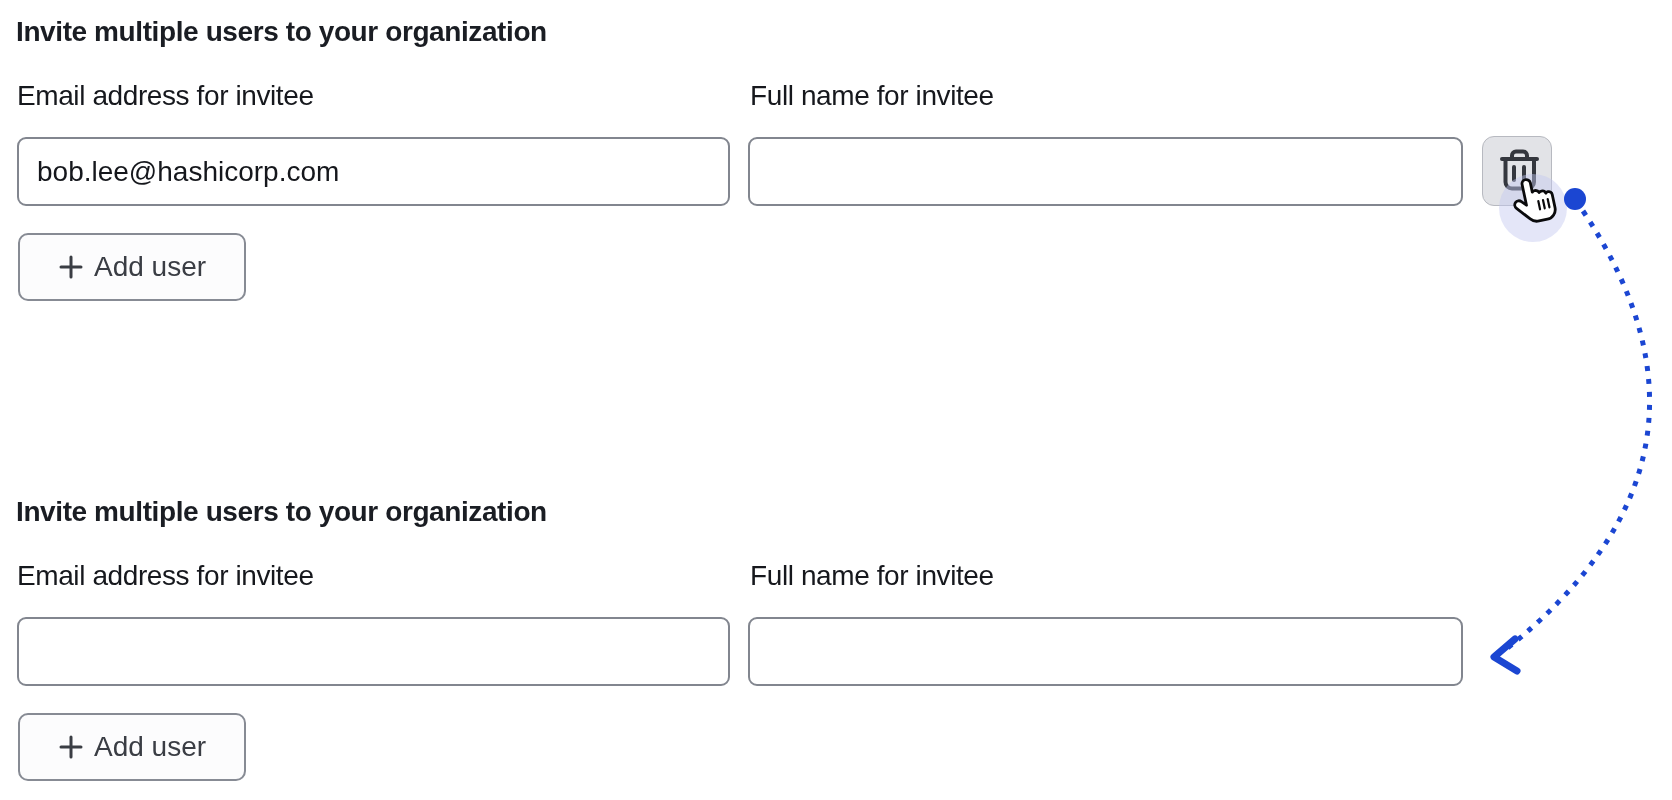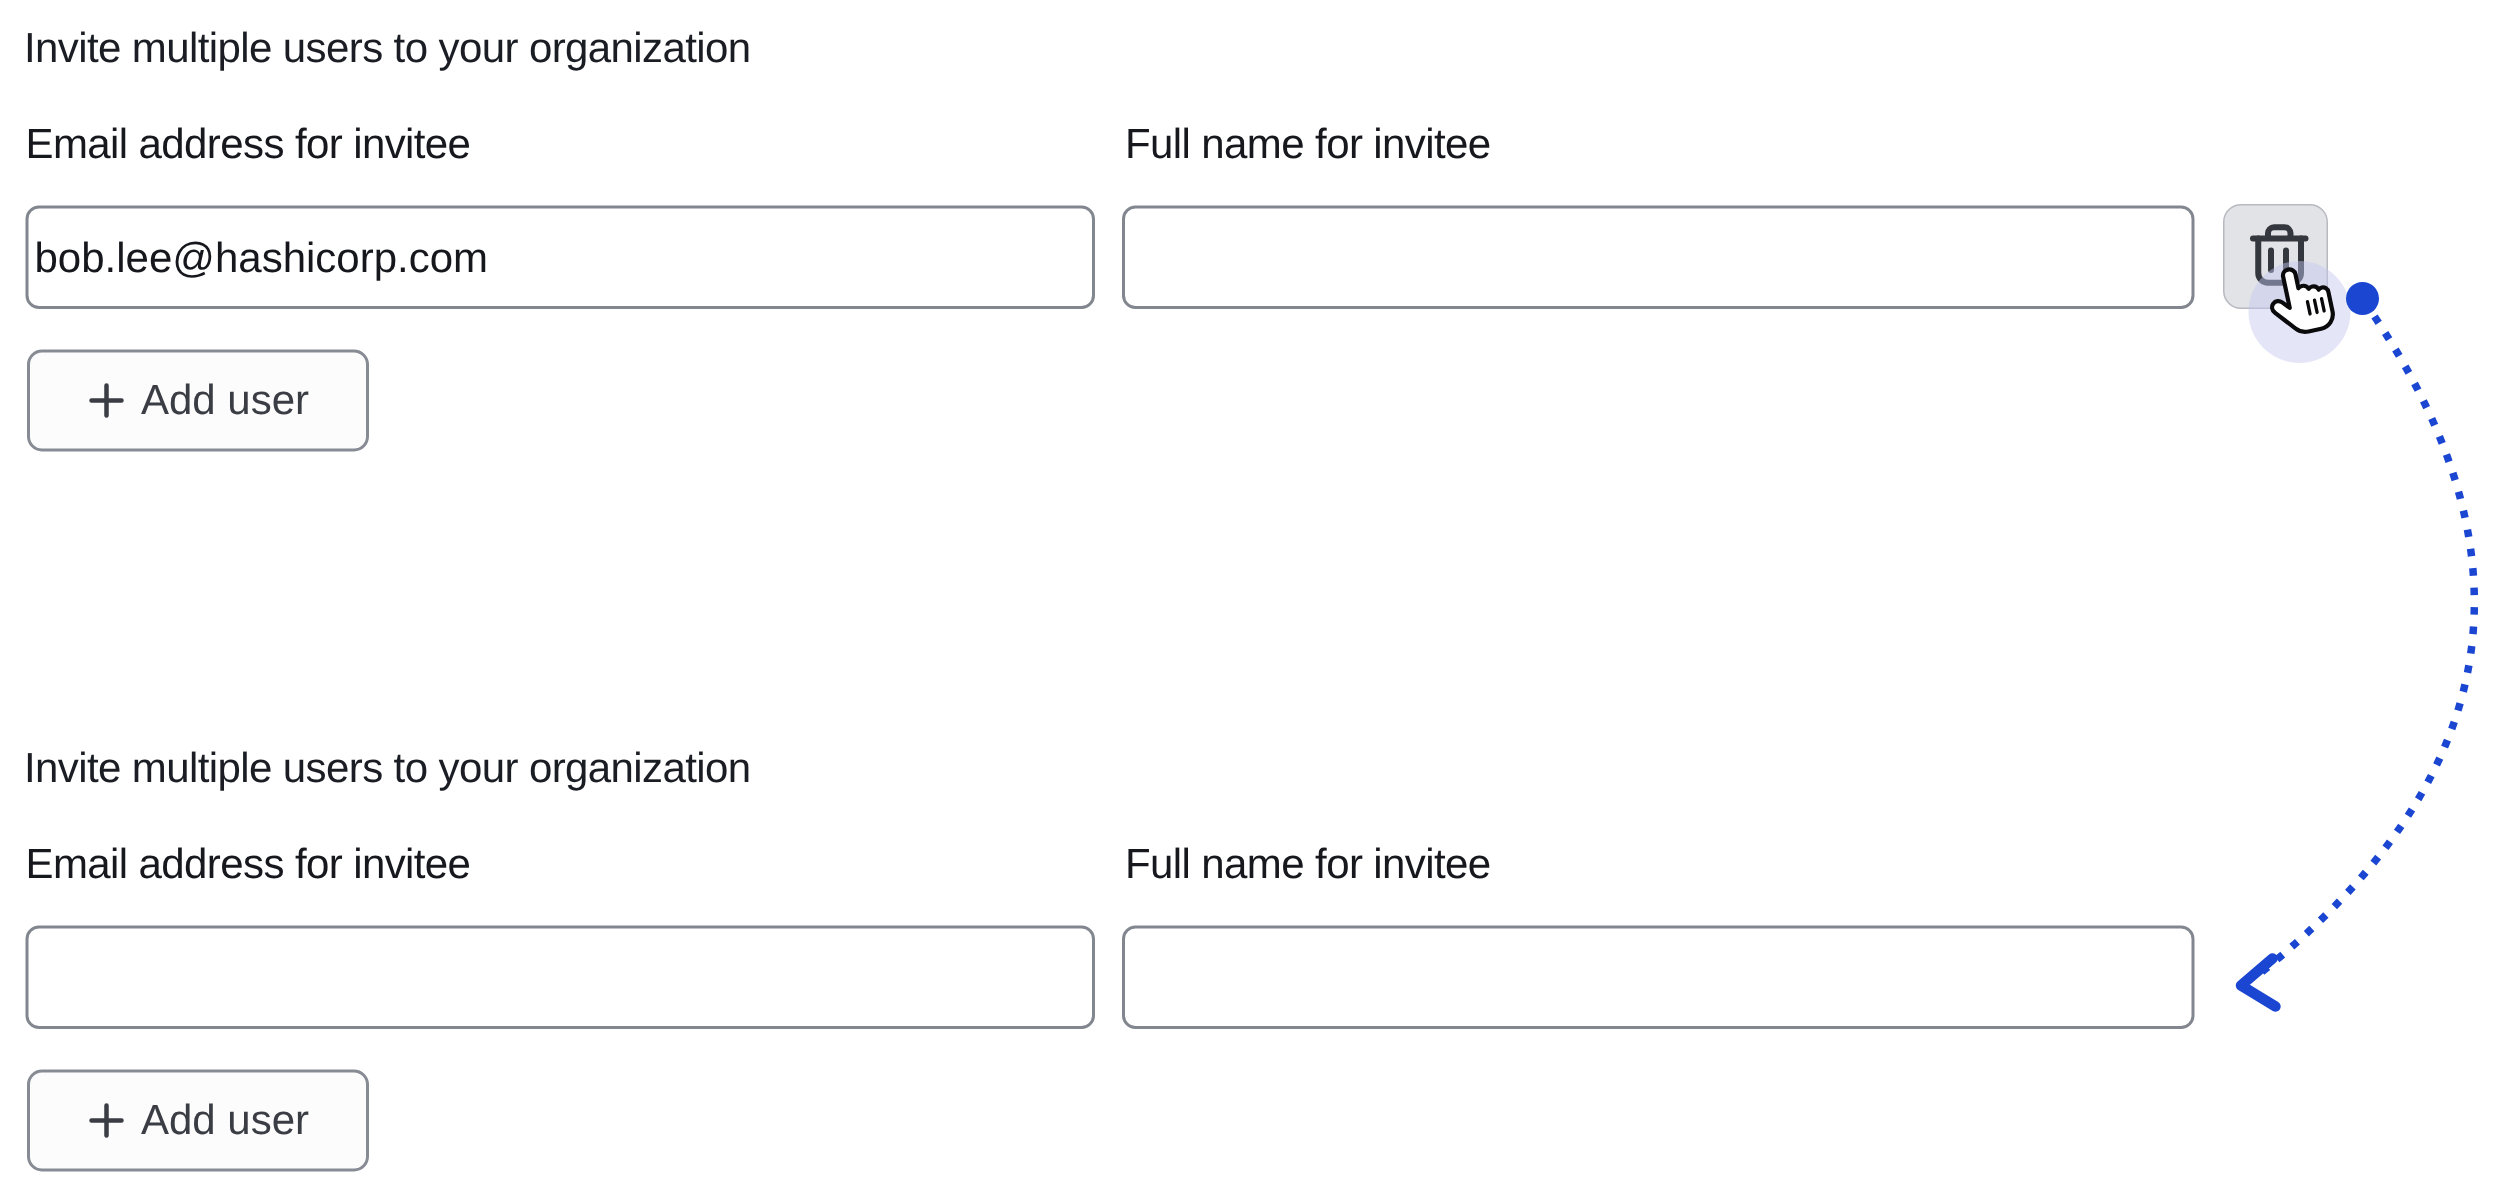--- a/index.html
+++ b/index.html
@@ -9,21 +9,21 @@
     width: 1672px;
     height: 800px;
     background: #ffffff;
     overflow: hidden;
     font-family: "Liberation Sans", sans-serif;
   }
   .section-heading {
     position: absolute;
     left: 16px;
     font-size: 28px;
-    font-weight: 400;
+    font-weight: 700;
     letter-spacing: -0.4px;
     color: #1a1d23;
     line-height: 36px;
     white-space: nowrap;
   }
   .field-label {
     position: absolute;
     font-size: 28px;
     font-weight: 400;
     letter-spacing: -0.4px;
@@ -33,21 +33,21 @@
   }
   .text-input {
     position: absolute;
     height: 69px;
     border: 2px solid #82868f;
     border-radius: 9px;
     background: #ffffff;
     font-family: "Liberation Sans", sans-serif;
     font-size: 28px;
     color: #15171c;
-    padding: 0 4px;
+    padding: 0 18px;
     outline: none;
   }
   .add-user-button {
     position: absolute;
     left: 18px;
     width: 228px;
     height: 68px;
     border: 2px solid #878b94;
     border-radius: 10px;
     background: #fcfcfd;

